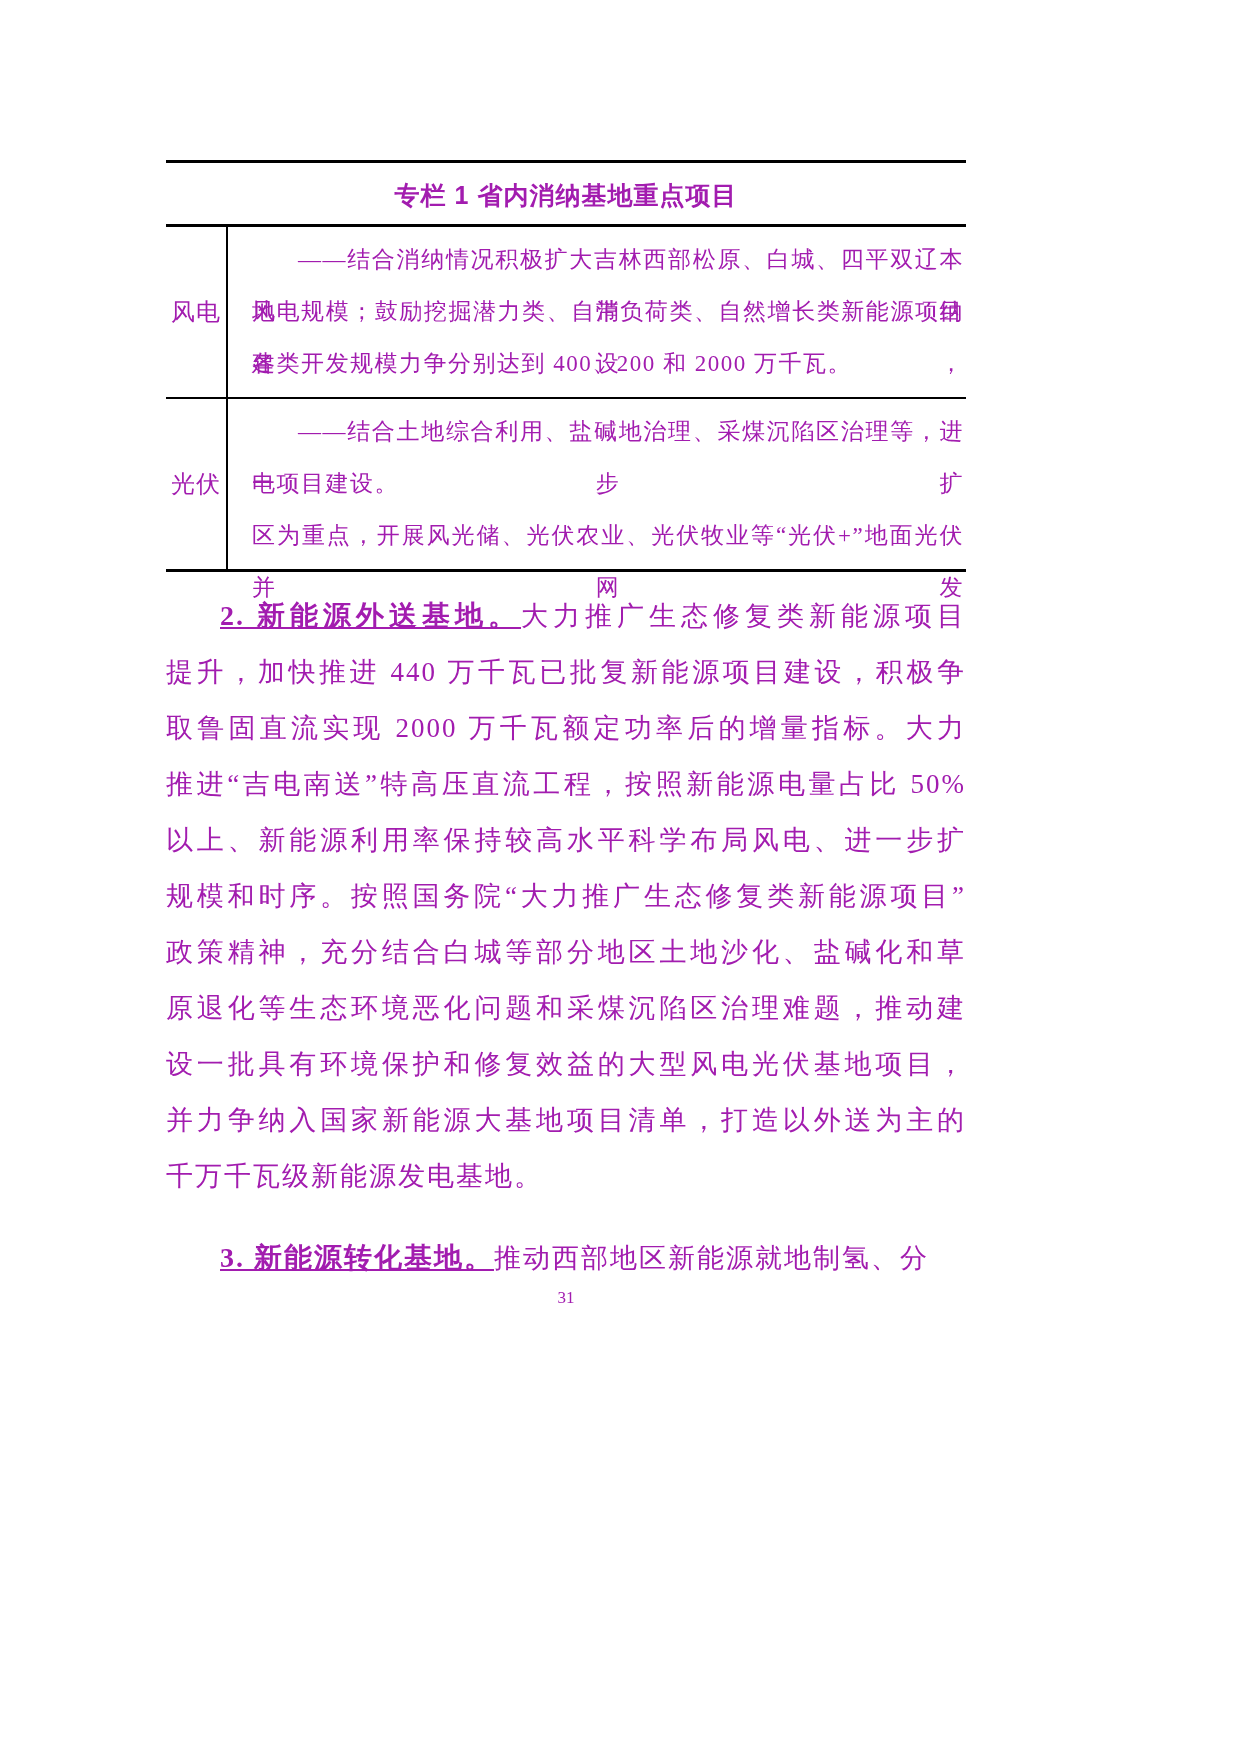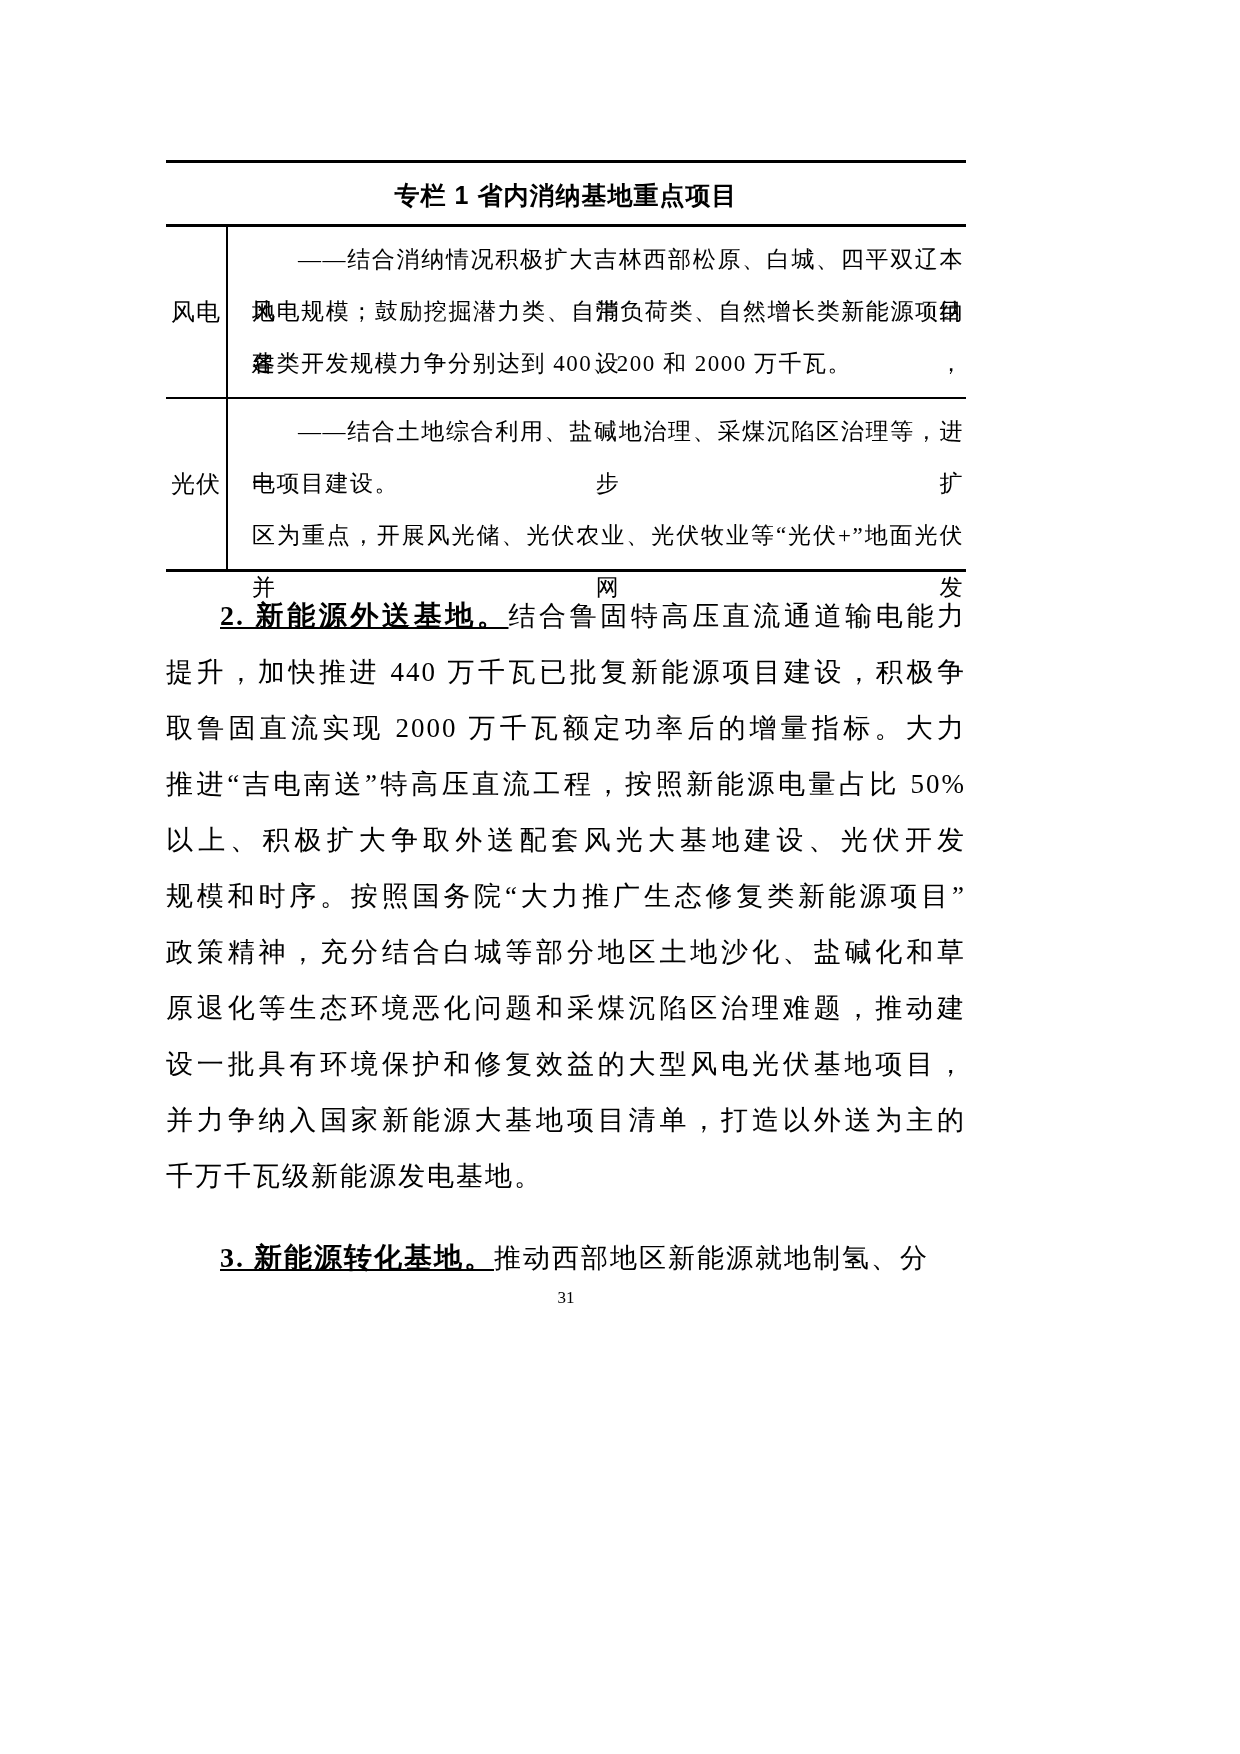--- a/index.html
+++ b/index.html
@@ -2,21 +2,21 @@
 <html><head>
 <meta charset="utf-8">
 <style>
   * { margin: 0; padding: 0; box-sizing: border-box; }
   html, body { background: #ffffff; }
   .page {
     position: relative;
     width: 1240px;
     height: 1754px;
     background: #ffffff;
-    color: #000000;
+    color: #a21caf;
     font-family: "Liberation Serif", "DejaVu Serif", serif;
     overflow: hidden;
   }
   .content {
     position: absolute;
     left: 166px;
     top: 160px;
     width: 800px;
   }
 
@@ -113,25 +113,25 @@
           <div class="tcell">
             <div class="tline just indent">——结合土地综合利用、盐碱地治理、采煤沉陷区治理等，进一步扩</div>
             <div class="tline">电项目建设。</div>
             <div class="tline just">区为重点，开展风光储、光伏农业、光伏牧业等“光伏+”地面光伏并网发</div>
           </div>
         </div>
       </div>
     </section>
 
     <div class="para">
-      <span class="pline just indent"><b class="lead">2. 新能源外送基地。</b><span>结合鲁固特高压直流通道输电能力</span></span>
+      <span class="pline just indent"><b class="lead">2. 新能源外送基地。</b><span>大力推广生态修复类新能源项目</span></span>
       <span class="pline just">提升，加快推进 440 万千瓦已批复新能源项目建设，积极争</span>
       <span class="pline just">取鲁固直流实现 2000 万千瓦额定功率后的增量指标。大力</span>
       <span class="pline just">推进“吉电南送”特高压直流工程，按照新能源电量占比 50%</span>
-      <span class="pline just">以上、积极扩大争取外送配套风光大基地建设、光伏开发</span>
+      <span class="pline just">以上、新能源利用率保持较高水平科学布局风电、进一步扩</span>
       <span class="pline just">规模和时序。按照国务院“大力推广生态修复类新能源项目”</span>
       <span class="pline just">政策精神，充分结合白城等部分地区土地沙化、盐碱化和草</span>
       <span class="pline just">原退化等生态环境恶化问题和采煤沉陷区治理难题，推动建</span>
       <span class="pline just">设一批具有环境保护和修复效益的大型风电光伏基地项目，</span>
       <span class="pline just">并力争纳入国家新能源大基地项目清单，打造以外送为主的</span>
       <span class="pline">千万千瓦级新能源发电基地。</span>
     </div>
 
 
     <div class="para para3">

